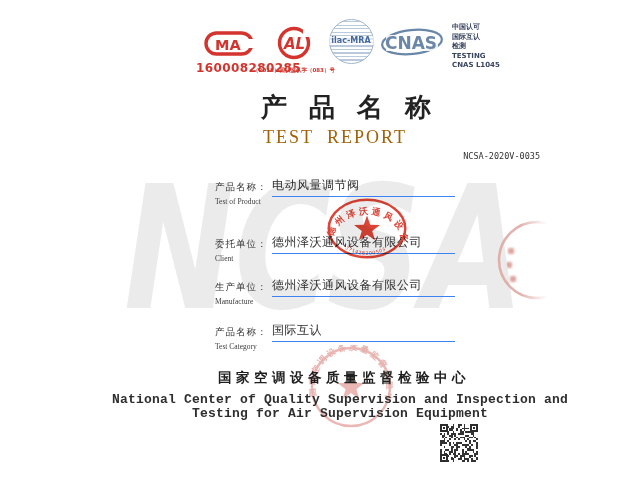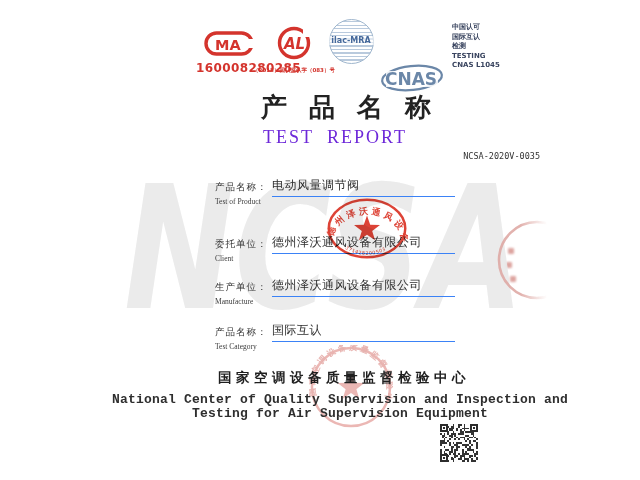--- a/index.html
+++ b/index.html
@@ -15,29 +15,29 @@
   .cma{left:196px;top:31px;width:60px;text-align:right;}
   .cma-number{font-size:12px;color:#d4342d;letter-spacing:.4px;margin-top:0;font-weight:bold;}
   .cal{left:250px;top:25px;width:88px;}
   .cal-caption{font-size:5.5px;color:#d4342d;margin-top:2px;font-weight:bold;}
   .ilac{left:329px;top:19px;width:45px;height:45px;}
   .globe{position:absolute;left:0;top:0;width:43px;height:43px;border-radius:50%;
          border:1px solid #9fb6cd;
          background:repeating-linear-gradient(0deg,#ffffff 0 2px,#b9cadd 2px 3.5px);}
   .ilac-label{position:absolute;left:-4px;top:17px;width:52px;text-align:center;
         font-size:8px;font-weight:bold;color:#46699b;background:rgba(255,255,255,.55);}
-  .cnas-logo{left:380px;top:27px;margin-top:36px;}
+  .cnas-logo{left:380px;top:27px;}
   .cnas-text{left:452px;top:23px;font-size:7px;line-height:9.5px;font-weight:bold;
              color:#39445f;text-align:left;z-index:2;}
 
   
   .title-zh{left:130px;top:90px;width:410px;text-align:center;font-size:26px;font-weight:bold;
             letter-spacing:22px;padding-left:22px;color:#222;z-index:2;}
   .title-en{left:130px;top:127px;width:410px;text-align:center;font-size:18px;
-            font-family:"Liberation Serif",serif;letter-spacing:2px;word-spacing:7px;color:#6d28d9;z-index:2;}
+            font-family:"Liberation Serif",serif;letter-spacing:2px;word-spacing:7px;color:#a16207;z-index:2;}
   .report-no{left:130px;top:151px;width:410px;text-align:right;font-size:8.5px;
              font-family:"DejaVu Sans Mono",monospace;color:#333;z-index:2;}
 
   
   .field{left:0;top:0;width:640px;z-index:2;}
   .flabel-zh{position:absolute;left:215px;top:0;font-size:9.5px;color:#333;letter-spacing:1px;font-family:Liberation Mono, monospace;}
   .flabel-en{position:absolute;left:215px;top:16px;font-size:7.5px;color:#3a3a3a;
              font-family:"Liberation Serif",serif;}
   .fvalue{position:absolute;left:272px;top:-4px;width:183px;height:19px;text-align:left;
           font-size:12px;color:#2e2e2e;border-bottom:1px solid #3b82f6;letter-spacing:.5px;}

